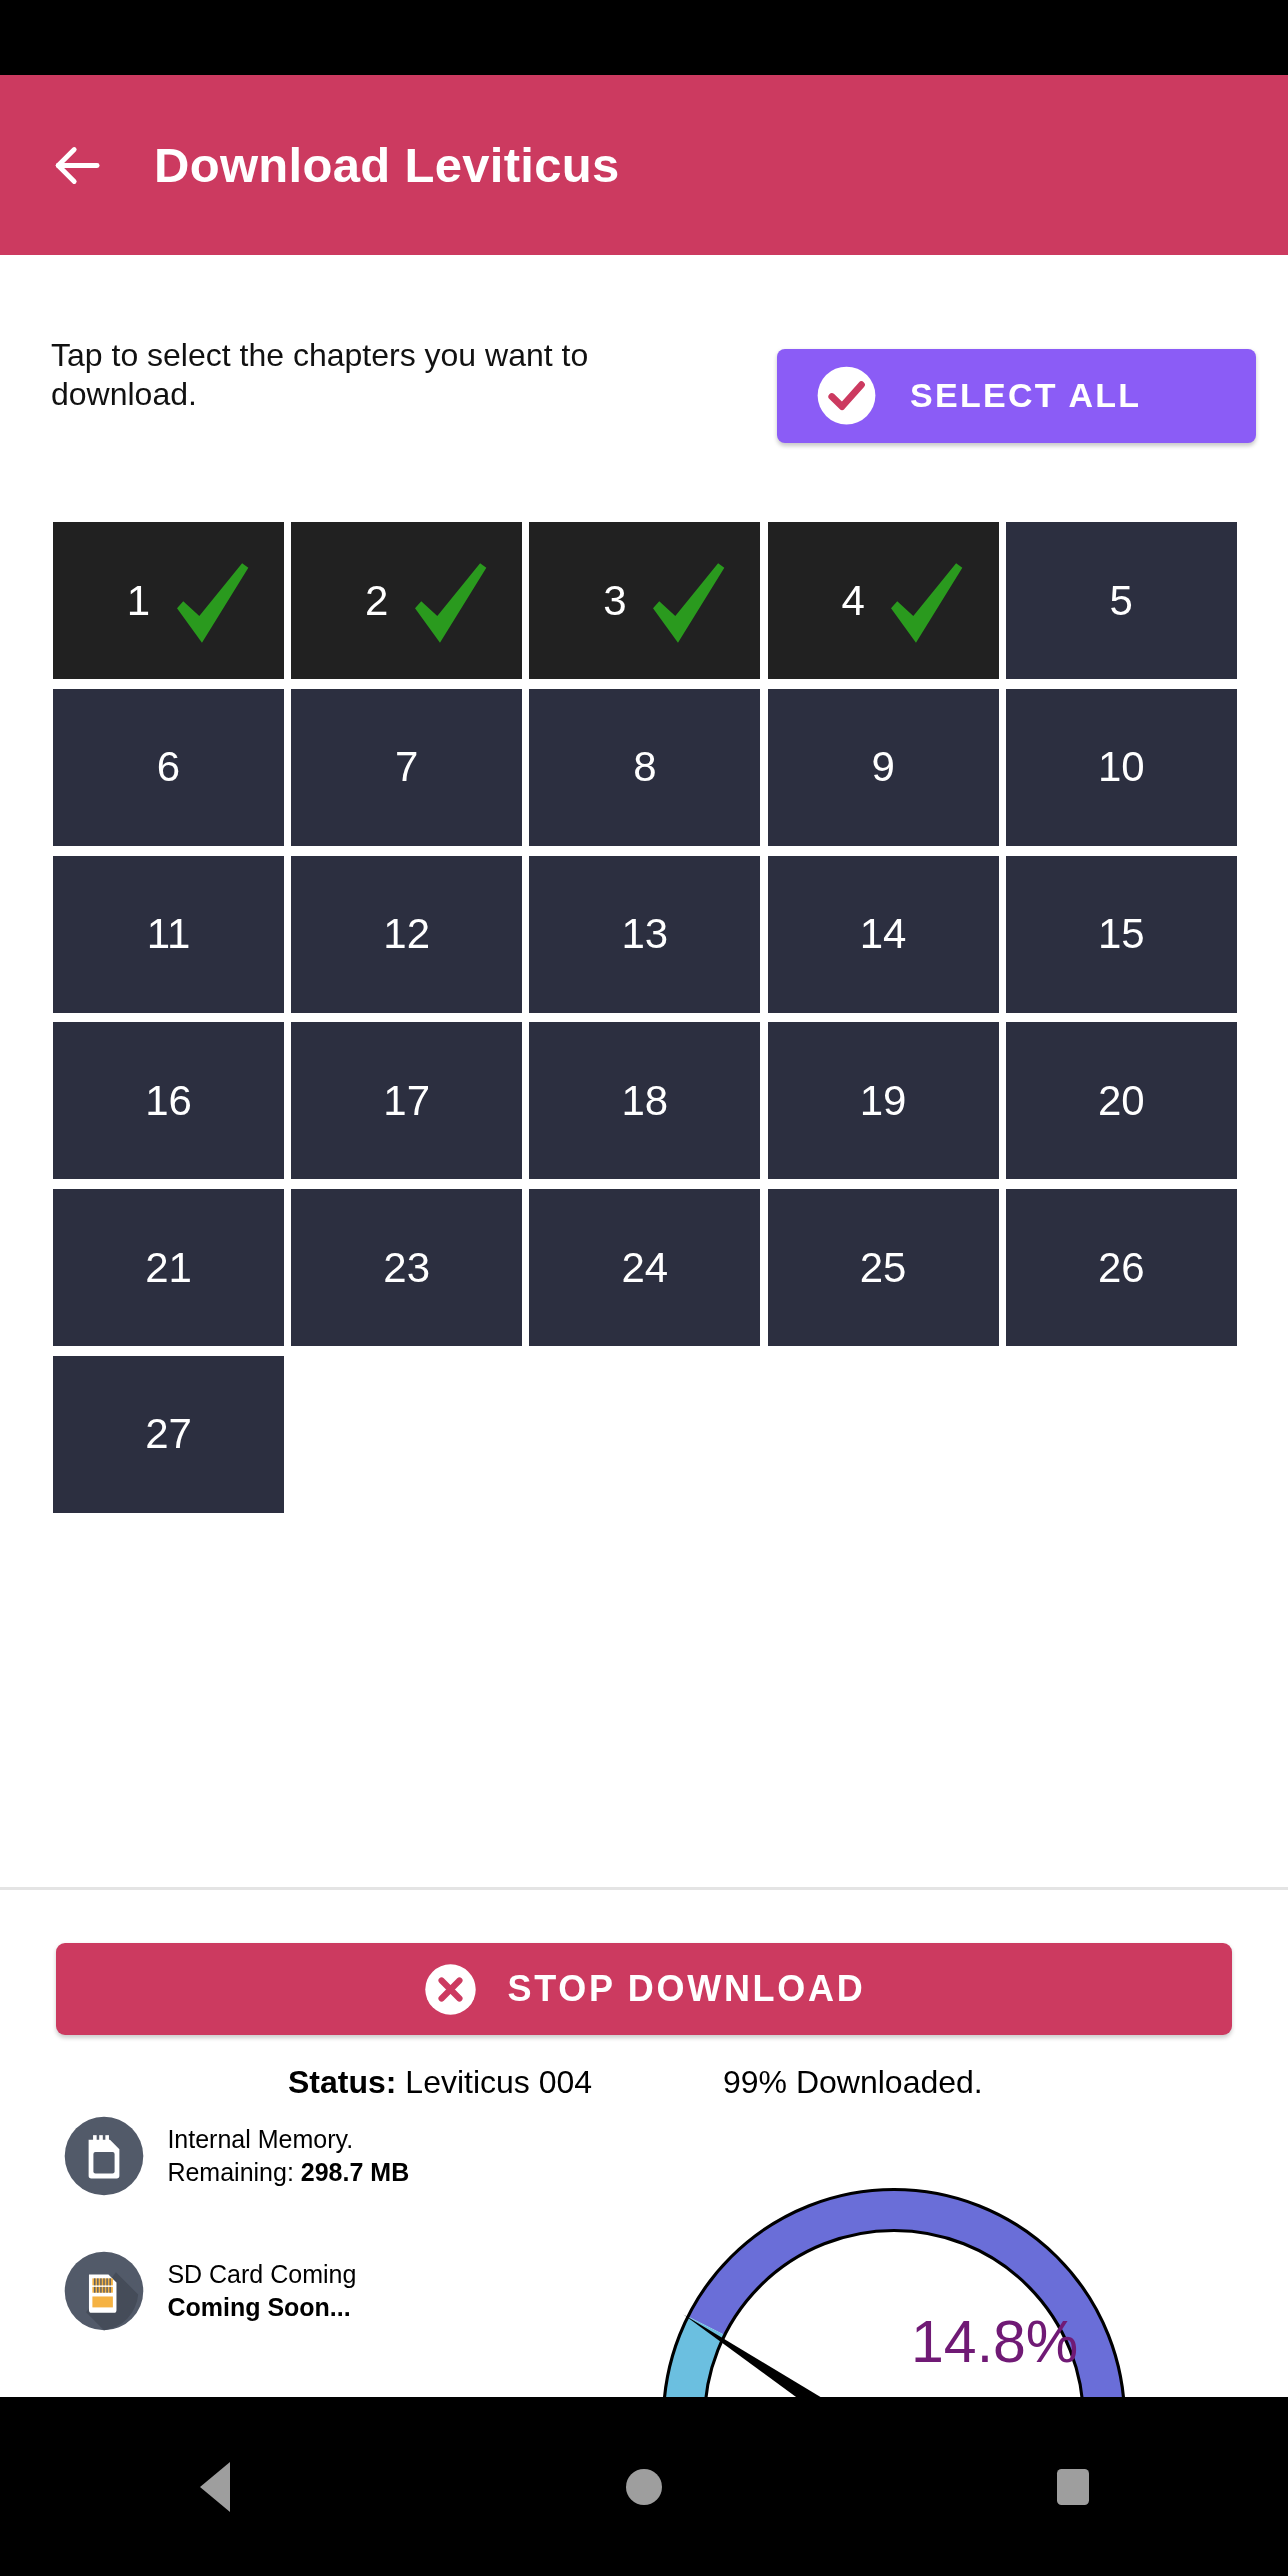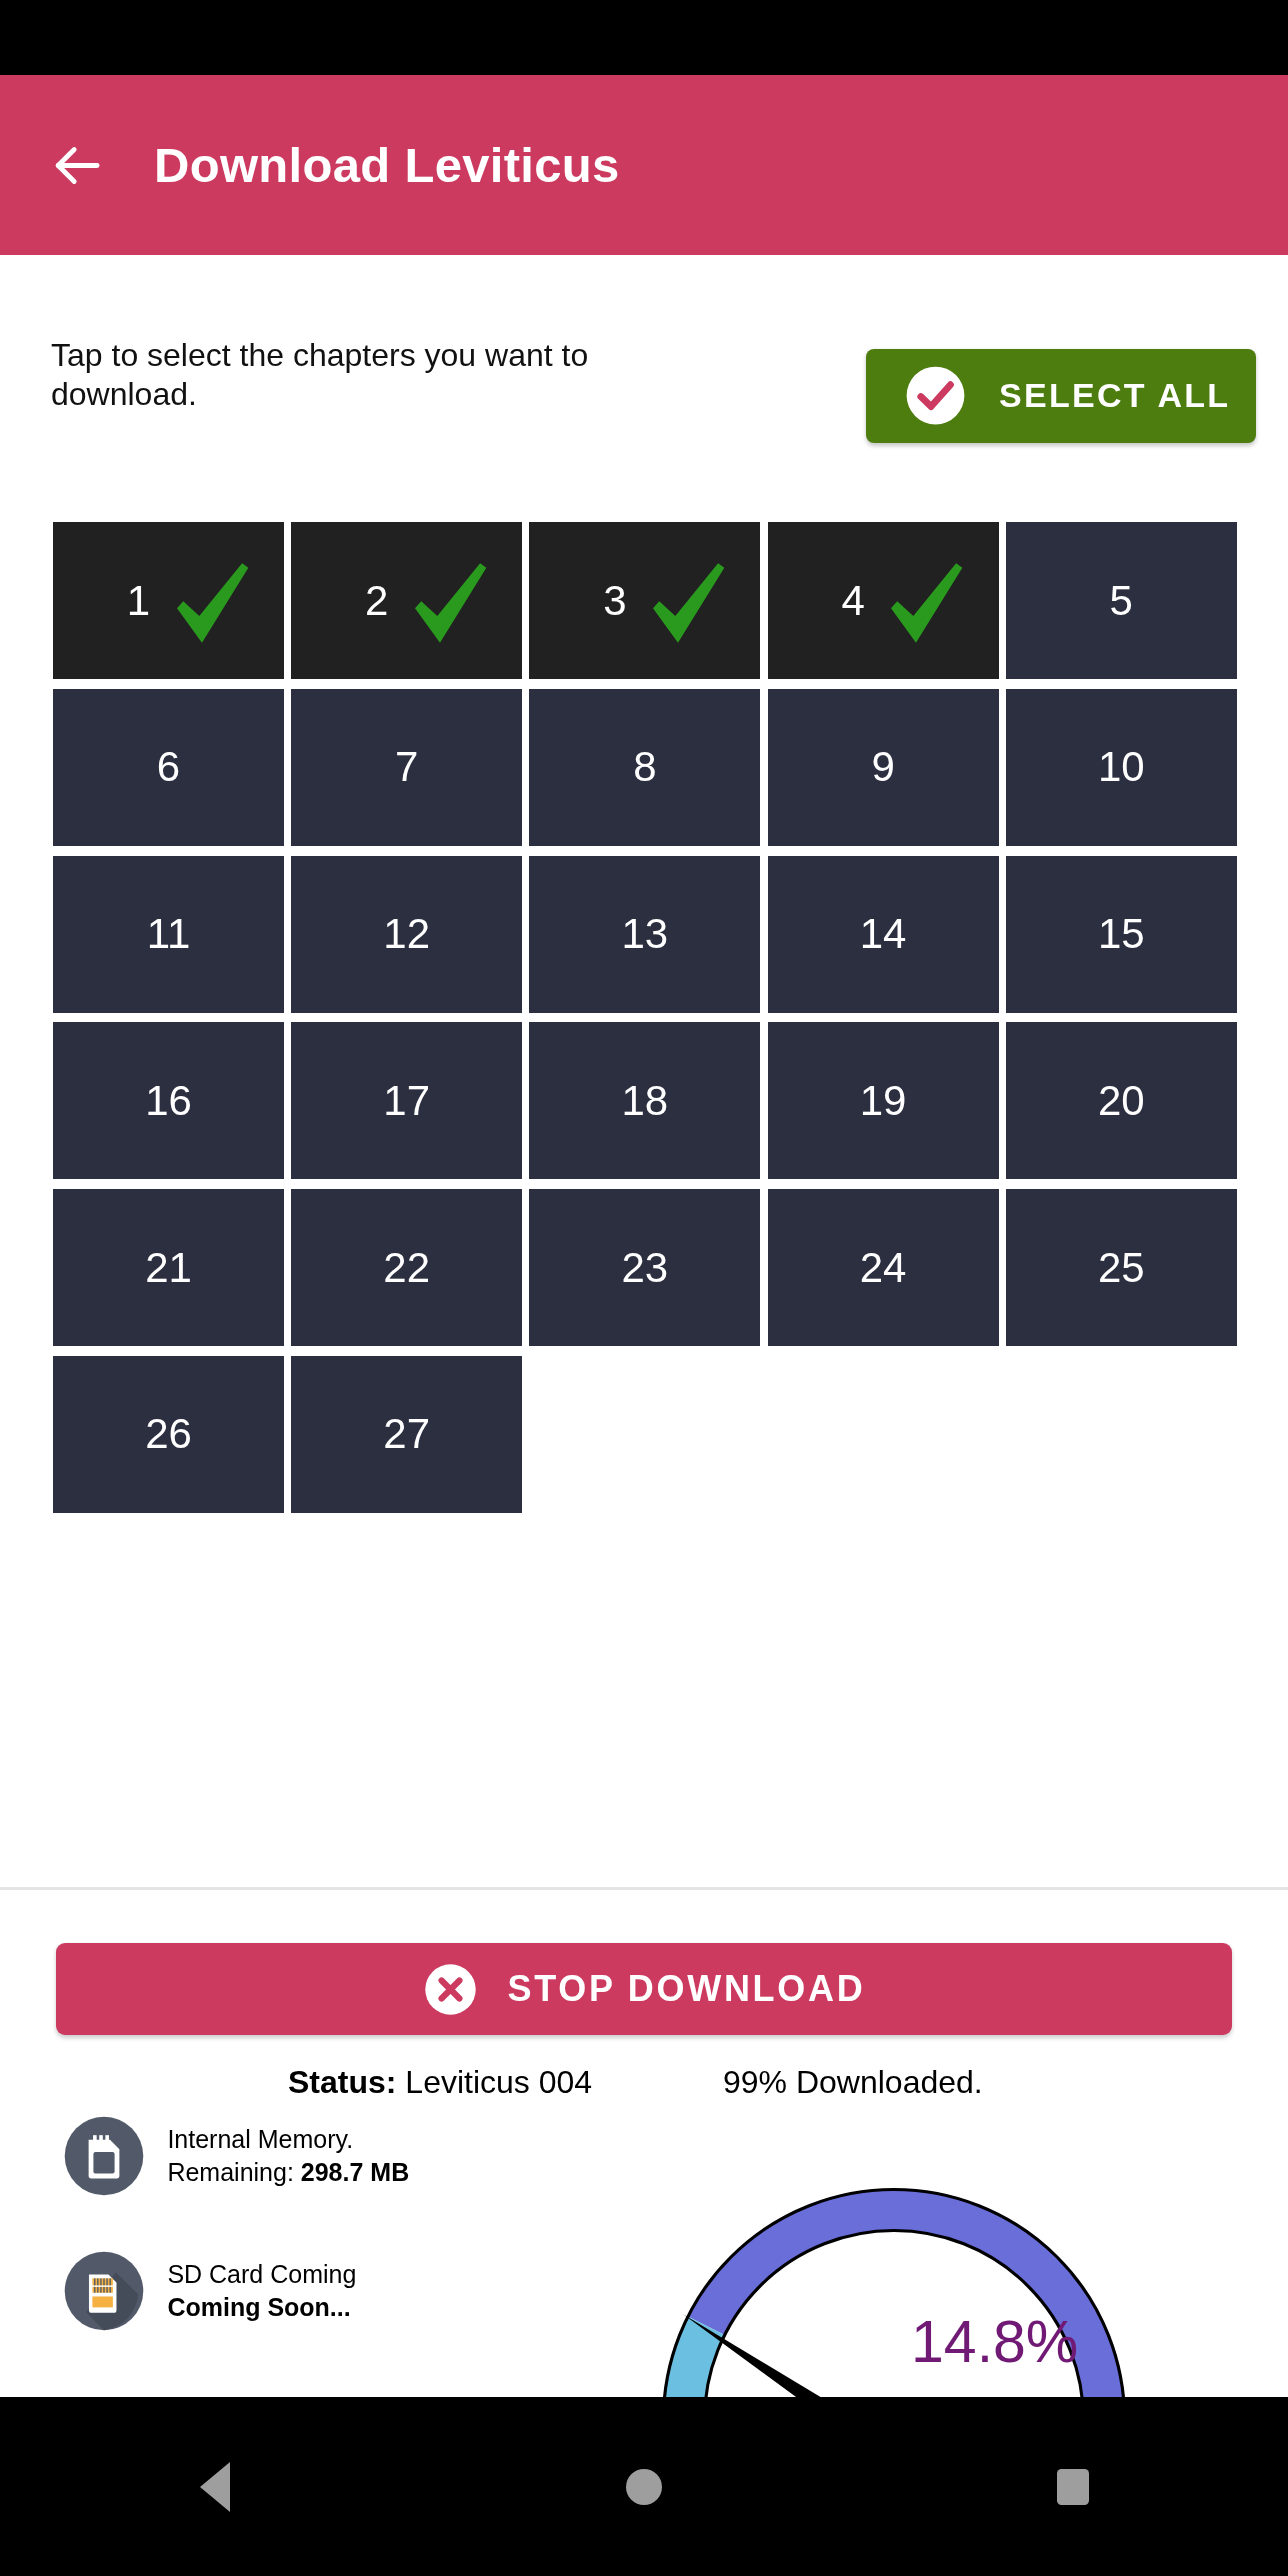--- a/index.html
+++ b/index.html
@@ -40,22 +40,22 @@
 
   .hint-row {
     position:absolute; top:81px; left:0; width:1288px; height:157px;
   }
   .hint-text {
     position:absolute; left:51px; top:0; width:653px;
     font-size:32px; line-height:1.23; color:#111111;
   }
   .select-all-btn {
     position:absolute; right:32px; top:12.5px;
-    width:390px; height:94px; border-radius:8px;
-    background:#4d7c0f; border:none;
+    width:479px; height:94px; border-radius:8px;
+    background:#8b5cf6; border:none;
     display:flex; align-items:center;
     box-shadow:0 2.7px 4.5px rgba(0,0,0,.22);
     cursor:pointer;
   }
   .sa-icon { width:63px; height:63px; margin-left:38px; flex:none; }
   .sa-label {
     color:#ffffff; font-size:34px; font-weight:bold;
     letter-spacing:2.3px; margin-left:32px;
   }
 
@@ -240,23 +240,20 @@
           <span class="num">18</span>
         </div>
         <div class="cell">
           <span class="num">19</span>
         </div>
         <div class="cell">
           <span class="num">20</span>
         </div>
         <div class="cell">
           <span class="num">21</span>
-        </div>
-        <div class="cell">
-          <span class="num">22</span>
         </div>
         <div class="cell">
           <span class="num">23</span>
         </div>
         <div class="cell">
           <span class="num">24</span>
         </div>
         <div class="cell">
           <span class="num">25</span>
         </div>

